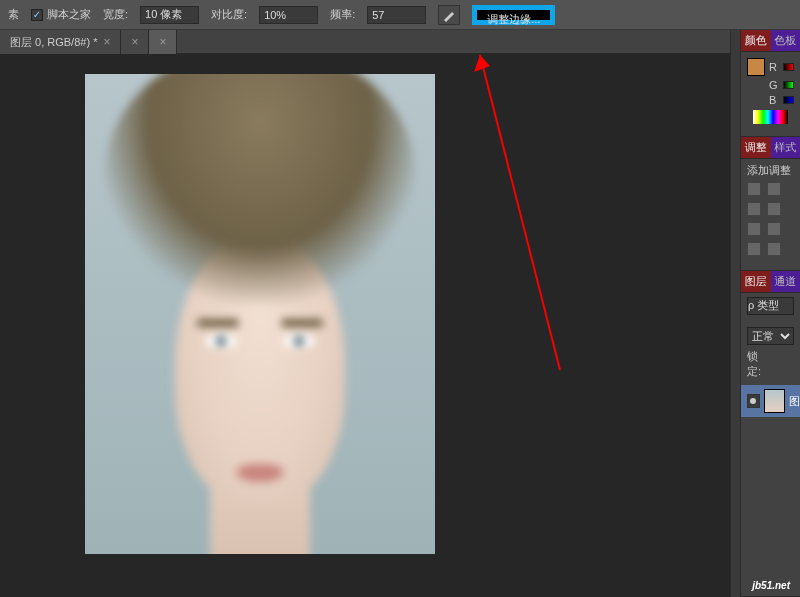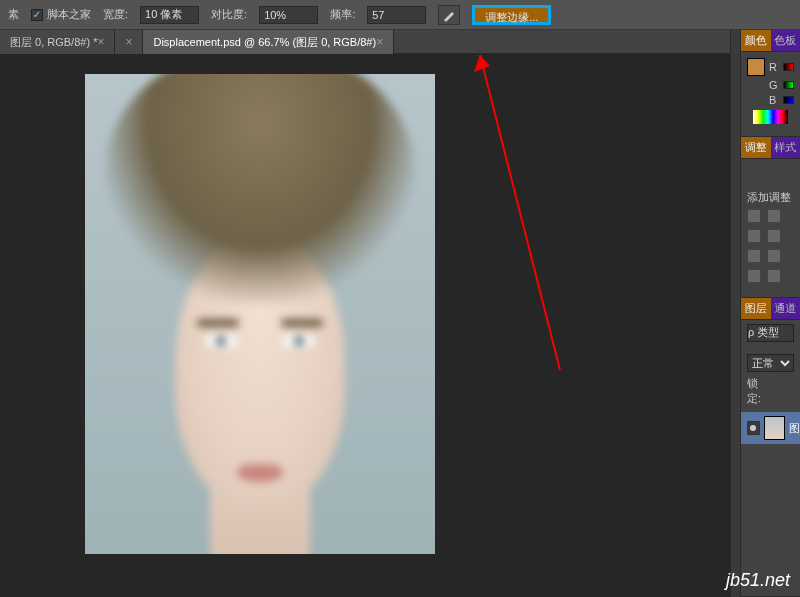--- a/index.html
+++ b/index.html
@@ -5,25 +5,25 @@
 * { margin: 0; padding: 0; box-sizing: border-box; font-family: "Microsoft YaHei", Arial, sans-serif; font-size: 11px; }
 body { background: #535353; color: #ccc; width: 800px; height: 597px; overflow: hidden; position: relative; }
 
 
 .options-bar { height: 30px; background: #535353; display: flex; align-items: center; gap: 12px; padding: 0 8px; border-bottom: 1px solid #383838; }
 .options-bar label { color: #d0d0d0; }
 .options-bar input[type="text"] { background: #3a3a3a; border: 1px solid #2a2a2a; color: #ddd; width: 59px; height: 18px; padding: 0 4px; font-size: 11px; }
 .options-bar .chk { display: flex; align-items: center; gap: 4px; }
 .options-bar .chk .box { width: 12px; height: 12px; background: #3a3a3a; border: 1px solid #222; display: inline-flex; align-items: center; justify-content: center; color: #8cf; font-size: 10px; }
 .icon-btn { width: 22px; height: 20px; background: #4a4a4a; border: 1px solid #333; display: flex; align-items: center; justify-content: center; }
-.refine-btn { background: #a16207; border: 3px solid #0ea5e9; padding: 2px 10px; color: #e0e0e0; height: 20px; }
+.refine-btn { background: #000000; border: 5px solid #0ea5e9; padding: 2px 10px; color: #e0e0e0; height: 20px; }
 
 
 .doc-tabs { height: 24px; background: #424242; display: flex; border-bottom: 1px solid #2a2a2a; }
-.doc-tab { padding: 0 10px; height: 24px; display: flex; align-items: center; color: #ccc; border-right: 1px solid #2a2a2a; background: #474747; white-space: nowrap; }
+.doc-tab { padding: 0 10px; height: 24px; display: flex; align-items: center; gap: 6px; color: #ccc; border-right: 1px solid #2a2a2a; background: #474747; white-space: nowrap; }
 .doc-tab.active { background: #5a5a5a; color: #fff; }
 .doc-tab .close { color: #999; font-size: 12px; }
 
 
 .workspace { position: absolute; top: 54px; left: 0; right: 70px; bottom: 0; background: #262626; display: flex; align-items: flex-start; justify-content: flex-start; padding: 20px 0 0 85px; }
 .canvas-frame { width: 350px; height: 480px; background: linear-gradient(180deg, #b7c6cb 0%, #9fb3b7 100%); position: relative; overflow: hidden; }
 .face { position: absolute; inset: 0; filter: blur(4px); }
 .hair { position: absolute; top: -30px; left: 20px; right: 20px; height: 260px; background: radial-gradient(ellipse 60% 80% at 50% 30%, #8a7b5d 0%, #6d6147 60%, transparent 90%); border-radius: 50% 50% 40% 40%; }
 .skin { position: absolute; top: 160px; left: 90px; width: 170px; height: 270px; background: radial-gradient(ellipse at 50% 30%, #f2e0d3 0%, #e6d0c1 60%, #d6bfae 100%); border-radius: 48% 48% 42% 42%; }
 .neck { position: absolute; bottom: -20px; left: 125px; width: 100px; height: 120px; background: linear-gradient(#e6d0c1, #d6bfae); }
@@ -36,45 +36,45 @@
 
 .arrow { position: absolute; pointer-events: none; }
 .arrow svg { position: absolute; }
 
 
 .tool-strip { position: absolute; top: 30px; right: 60px; width: 10px; bottom: 0; background: #3a3a3a; border-left: 1px solid #2a2a2a; }
 .panel-rail { position: absolute; top: 30px; right: 0; width: 60px; bottom: 0; background: #424242; border-left: 1px solid #2a2a2a; display: flex; flex-direction: column; }
 .panel-group { border-bottom: 1px solid #2c2c2c; padding-bottom: 6px; }
 .panel-tabs { display: flex; height: 22px; border-bottom: 1px solid #2a2a2a; }
 .panel-tab { flex: 1; display: flex; align-items: center; justify-content: center; color: #bbb; background: #4c1d95; }
-.panel-tab.active { background: #a16207; color: #eee; }
+.panel-tab.active { background: #7f1d1d; color: #eee; }
 .color-panel { padding: 6px; }
 .swatch-row { display: flex; align-items: center; gap: 4px; margin-bottom: 3px; }
 .fg-swatch { width: 18px; height: 18px; background: #c88845; border: 1px solid #000; }
 .rgb-label { color: #ccc; width: 10px; }
 .rgb-slider { flex: 1; height: 8px; border: 1px solid #222; }
 .rgb-slider.r { background: linear-gradient(90deg, #000, #f00); }
 .rgb-slider.g { background: linear-gradient(90deg, #000, #0f0); }
 .rgb-slider.b { background: linear-gradient(90deg, #000, #00f); }
 .spectrum { height: 14px; margin: 4px 6px 0; background: linear-gradient(90deg, #fff, #ff0, #0f0, #0ff, #00f, #f0f, #f00, #000); }
-.adjust-panel { padding: 4px 6px; color: #ccc; margin-top: 27px; }
+.adjust-panel { padding: 4px 6px; color: #ccc; }
 .adj-icons { display: flex; flex-wrap: wrap; gap: 6px; padding: 4px 0; }
 .adj-icons span { width: 14px; height: 14px; background: #666; border: 1px solid #444; }
 .layers-panel { padding: 4px 6px; }
 .layers-panel select, .layers-panel .mini { background: #3a3a3a; border: 1px solid #222; color: #ddd; font-size: 11px; width: 100%; height: 18px; }
 .lock-row { display: flex; align-items: center; gap: 17px; color: #ccc; padding: 4px 0; }
 .lock-row span.ic { width: 12px; height: 12px; background: #666; display: inline-block; }
 .layer-row { display: flex; align-items: center; gap: 4px; padding: 4px 0; background: #5874a3; margin: 2px -6px 0; padding-left: 6px; }
 .eye { width: 14px; height: 14px; border: 1px solid #333; background: #3a3a3a; display: flex; align-items: center; justify-content: center; }
 .thumb { width: 24px; height: 24px; background: linear-gradient(#b7c6cb, #e6d0c1); border: 1px solid #000; }
 .layer-name { color: #fff; }
 
 
 .watermark { position: absolute; right: 10px; bottom: 6px; text-align: right; }
-.watermark .url { color: #fff; font-size: 18px; font-style: italic; }
+.watermark .url { color: #fff; font-size: 10px; font-style: italic; font-weight: bold; }
 .watermark .cn { color: #fff; font-size: 20px; font-weight: bold; letter-spacing: 2px; }
 </style>
 </head>
 <body>
 
 <div class="options-bar">
   <span>素</span>
   <div class="chk">
     <span class="box">✓</span>
     <label>脚本之家</label>
@@ -95,21 +95,20 @@
 
 <div class="doc-tabs">
   <div class="doc-tab">
     <span>图层 0, RGB/8#) *</span>
     <span class="close">×</span>
   </div>
   <div class="doc-tab">
     <span class="close">×</span>
   </div>
   <div class="doc-tab active">
-    <span>Displacement.psd @ 66.7% (图层 0, RGB/8#)</span>
     <span class="close">×</span>
   </div>
 </div>
 
 <div class="workspace">
   <div class="canvas-frame">
     <div class="face">
       <div class="neck"></div>
       <div class="skin"></div>
       <div class="hair"></div>

